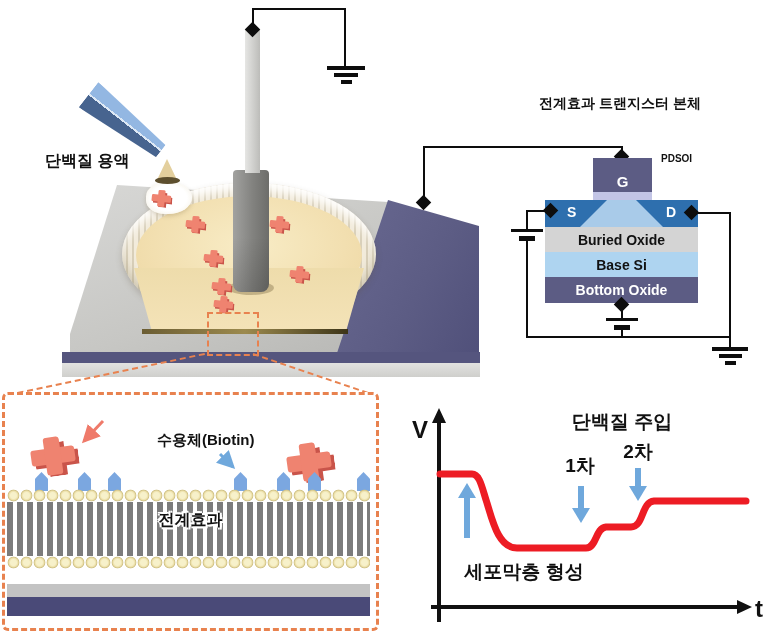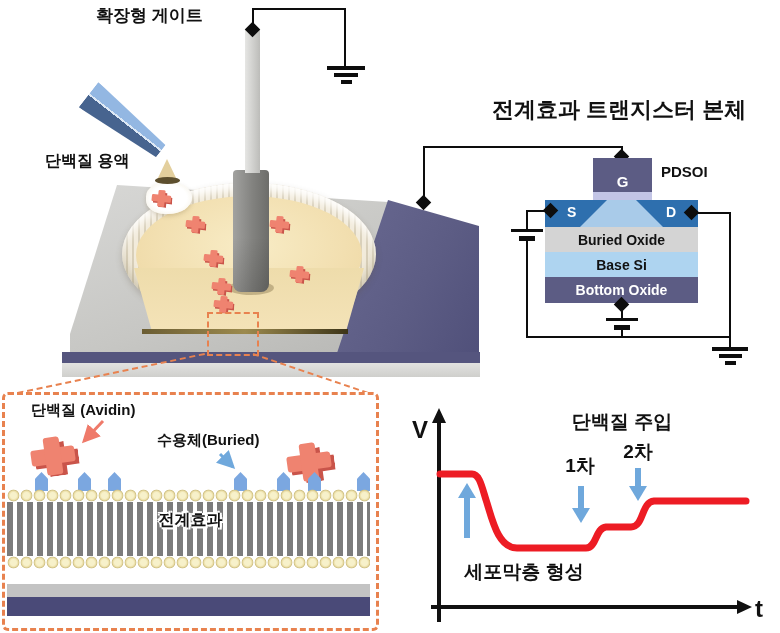--- a/index.html
+++ b/index.html
@@ -162,39 +162,38 @@
   <div class="abs wire" style="left:252px;top:8px;width:2px;height:20px"></div>
   <div class="abs wire" style="left:252px;top:8px;width:94px;height:2px"></div>
   <div class="abs wire" style="left:344px;top:8px;width:2px;height:58px"></div>
   <div class="abs diamond" style="left:247px;top:24px"></div>
   <div class="abs gnd" style="left:327px;top:66px;width:38px">
     <b style="width:38px;height:4px"></b>
       <b style="width:24px;height:4px"></b>
       <b style="width:11px;height:4px"></b>
   </div>
 
-  <div class="abs lbl" style="left:96px;top:4px;font-size:17px">확장형 게이트</div>
   <div class="abs lbl" style="left:45px;top:151px;font-size:16px">단백질 용액</div>
 
   <div class="abs callout-rect"></div>
   <div class="abs callout-line" style="left:8px;top:394px;width:201px;transform:rotate(-11.8deg)"></div>
   <div class="abs callout-line" style="left:253px;top:353px;width:131px;transform:rotate(18.7deg)"></div>
 
-  <div class="abs lbl" style="left:492px;top:95px;width:256px;text-align:left;font-size:22px">전계효과 트랜지스터 본체</div>
+  <div class="abs lbl" style="left:492px;top:95px;width:256px;text-align:center;font-size:14px">전계효과 트랜지스터 본체</div>
 
   <div class="abs wire" style="left:423px;top:146px;width:2px;height:57px"></div>
   <div class="abs wire" style="left:423px;top:146px;width:200px;height:2px"></div>
   <div class="abs wire" style="left:621px;top:146px;width:2px;height:12px"></div>
   <div class="abs diamond" style="left:418px;top:197px"></div>
   <div class="abs diamond" style="left:616px;top:151px"></div>
 
   <div class="abs g-block">
       <span>G</span>
     </div>
-  <div class="abs lbl" style="left:661px;top:163px;font-size:15px">PDSOI</div>
+  <div class="abs lbl" style="left:661px;top:153px;font-size:10px">PDSOI</div>
   <div class="abs gate-oxide"></div>
 
   <div class="abs fet-body">
     <div class="abs s-region"></div>
     <div class="abs d-region"></div>
     <div class="abs sd-lbl" style="left:22px">S</div>
     <div class="abs sd-lbl" style="right:22px">D</div>
   </div>
 
   <div class="abs layer buried">Buried Oxide</div>
@@ -220,22 +219,21 @@
 
   <div class="abs wire" style="left:526px;top:336px;width:205px;height:2px"></div>
   <div class="abs wire" style="left:729px;top:338px;width:2px;height:10px"></div>
   <div class="abs gnd" style="left:712px;top:347px;width:36px">
     <b style="width:36px;height:4px"></b>
       <b style="width:23px;height:4px"></b>
       <b style="width:11px;height:4px"></b>
   </div>
 
   <div class="abs inset">
-    <div class="abs lbl" style="left:26px;top:6px;font-size:15px">단백질 (Avidin)</div>
-    <div class="abs lbl" style="left:152px;top:36px;font-size:15px">수용체(Buried)</div>
+    <div class="abs lbl" style="left:152px;top:36px;font-size:15px">수용체(Biotin)</div>
 
     <svg class="abs" style="left:0;top:0" width="371" height="233">
       <defs>
         <marker id="ah-red" markerWidth="8" markerHeight="8" refX="5" refY="3" orient="auto">
           <path d="M0,0 L6,3 L0,6 Z" fill="#ef7a6a"></path>
         </marker>
         <marker id="ah-blue" markerWidth="8" markerHeight="8" refX="5" refY="3" orient="auto">
           <path d="M0,0 L6,3 L0,6 Z" fill="#6fa8dc"></path>
         </marker>
       </defs>

